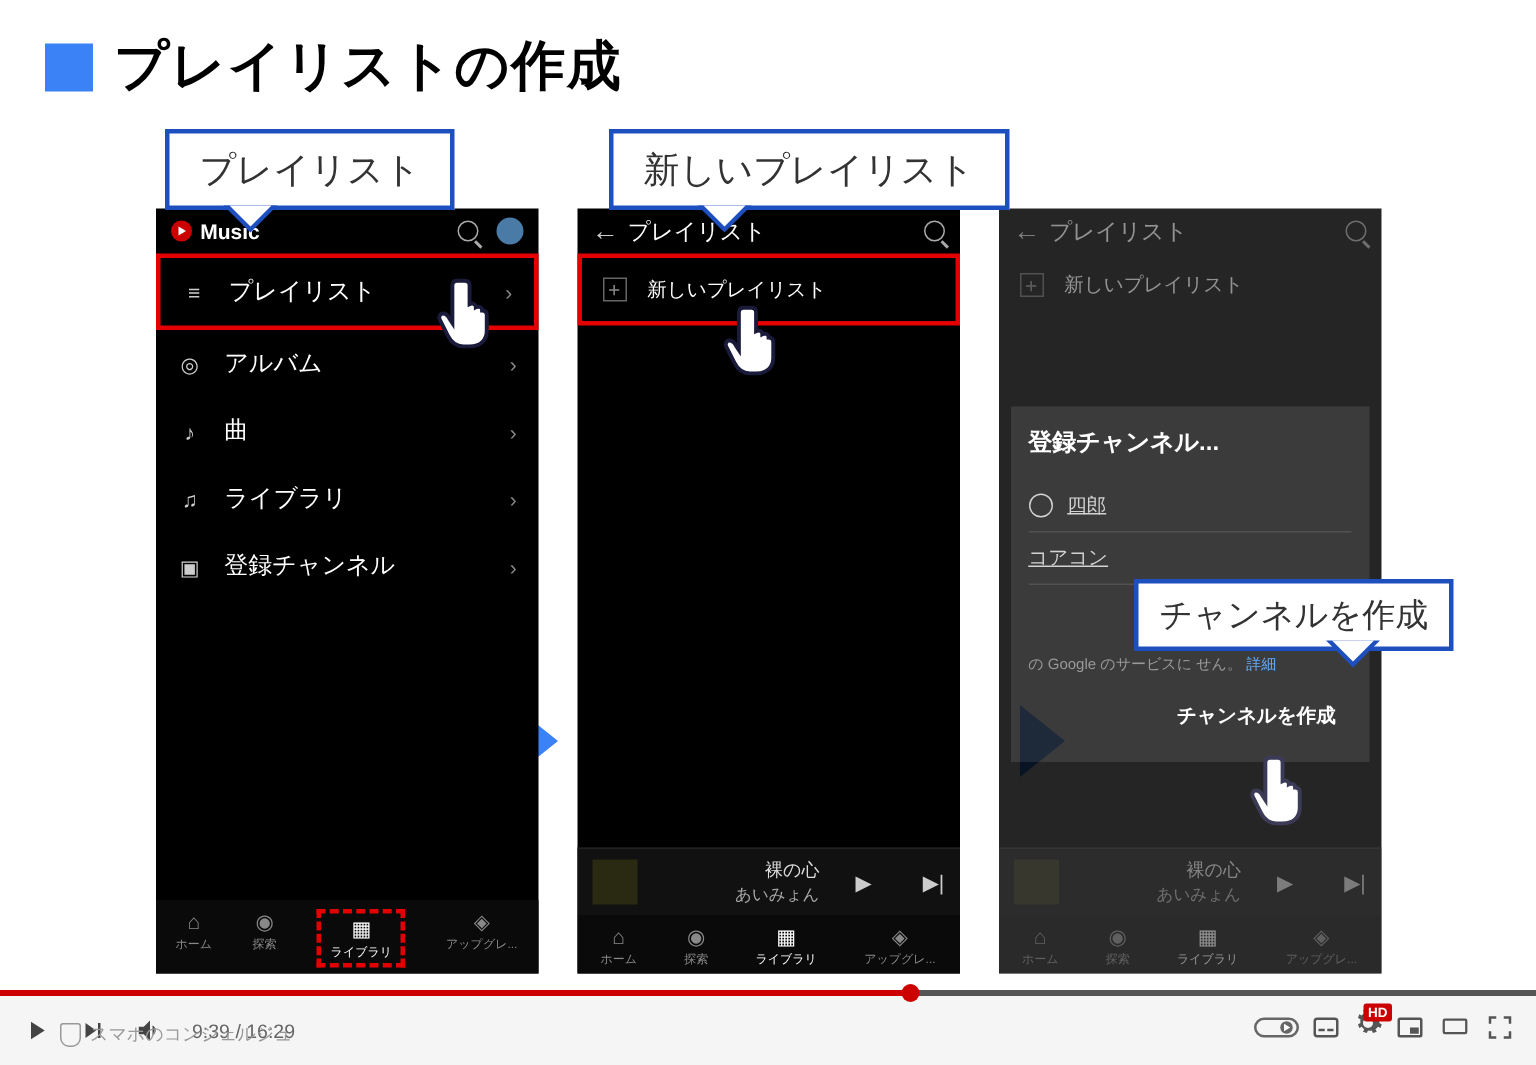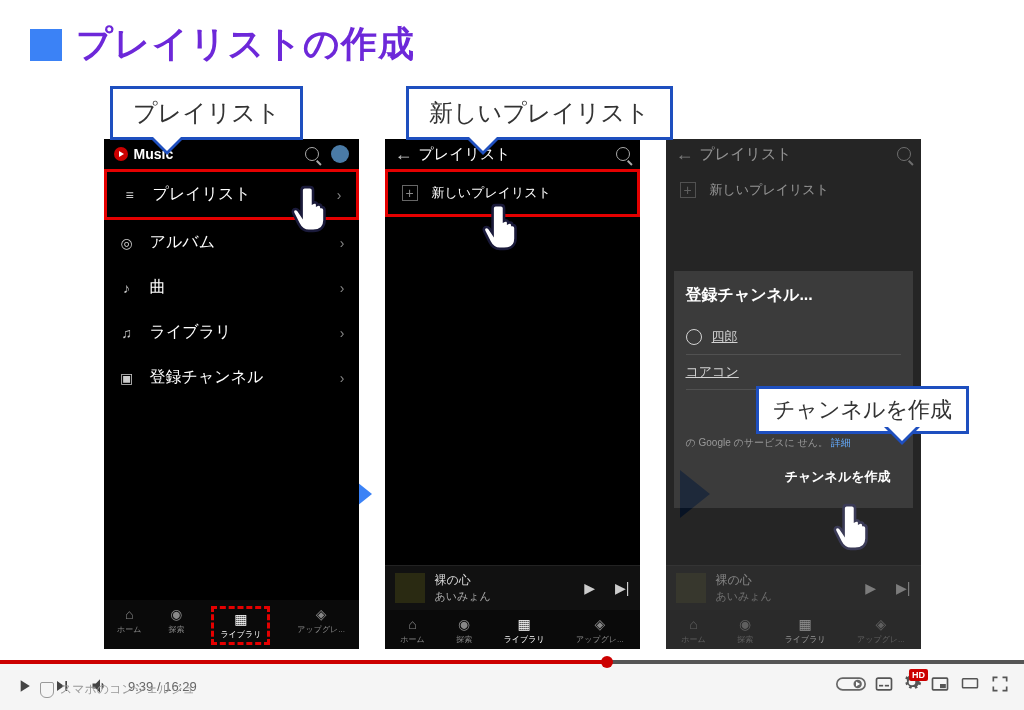--- a/index.html
+++ b/index.html
@@ -1,21 +1,21 @@
 <!DOCTYPE html>
 <html><head>
 <meta charset="utf-8">
 <style>
 * { box-sizing: border-box; margin: 0; padding: 0; }
 body { font-family: "Hiragino Sans", "Meiryo", sans-serif; background: #f5f5f5; width: 1024px; height: 710px; overflow: hidden; position: relative; }
 
 .slide { width: 1024px; height: 660px; background: #fff; position: relative; padding: 20px 30px; }
 .slide-header { display: flex; align-items: center; gap: 14px; }
 .slide-bullet { width: 32px; height: 32px; background: #3b82f6; }
-.slide-title { font-size: 36px; font-weight: 600; color: #6d28d9; letter-spacing: 1px; }
+.slide-title { font-size: 36px; font-weight: 600; color: #000000; letter-spacing: 1px; }
 
 .phones { display: flex; align-items: flex-start; justify-content: center; gap: 26px; margin-top: 70px; position: relative; }
 .phone { width: 255px; height: 510px; background: #000; position: relative; display: flex; flex-direction: column; }
 .phone.dim { opacity: 0.85; }
 
 .arrow-between { width: 0; height: 0; border-top: 24px solid transparent; border-bottom: 24px solid transparent; border-left: 30px solid #3b82f6; align-self: center; margin-top: 200px; position: absolute; }
 .arrow1 { left: 312px; }
 .arrow2 { left: 650px; }
 
 
@@ -45,21 +45,21 @@
 
 .menu-list { display: flex; flex-direction: column; }
 .menu-item { display: flex; align-items: center; gap: 14px; padding: 12px 14px; color: #fff; font-size: 16px; position: relative; }
 .menu-item .chev { margin-left: auto; color: #888; font-size: 14px; }
 .mi-icon { width: 18px; height: 16px; color: #ccc; font-size: 14px; display:flex; align-items:center; justify-content:center; }
 
 .redbox { border: 3px solid #e40000; }
 .redbox-dash { border: 3px dashed #e40000; }
 
 .bottom-row { margin-top: auto; }
-.nowplaying { display:flex; align-items:center; gap:10px; padding:6px 10px; background:#111; color:#aaa; font-size:11px; border-top: 0.5px solid #222;}
+.nowplaying { display:flex; align-items:center; gap:24px; padding:6px 10px; background:#111; color:#aaa; font-size:11px; border-top: 0.5px solid #222; text-align: right;}
 .np-art { width:30px; height:30px; background:#2a2a12; }
 .np-text { flex:1; }
 .np-title { color:#ddd; font-size:12px; }
 .np-play { color:#ccc; font-size:14px; }
 .np-next { color:#ccc; font-size:14px; margin-left:10px;}
 
 .navbar { display:flex; justify-content:space-around; background:#0a0a0a; padding:6px 0 4px; }
 .nav-item { display:flex; flex-direction:column; align-items:center; gap:2px; color:#888; font-size:8px; }
 .nav-item.active { color:#fff; }
 .nav-icon { width:16px; height:16px; display:flex; align-items:center; justify-content:center; font-size:14px; }

